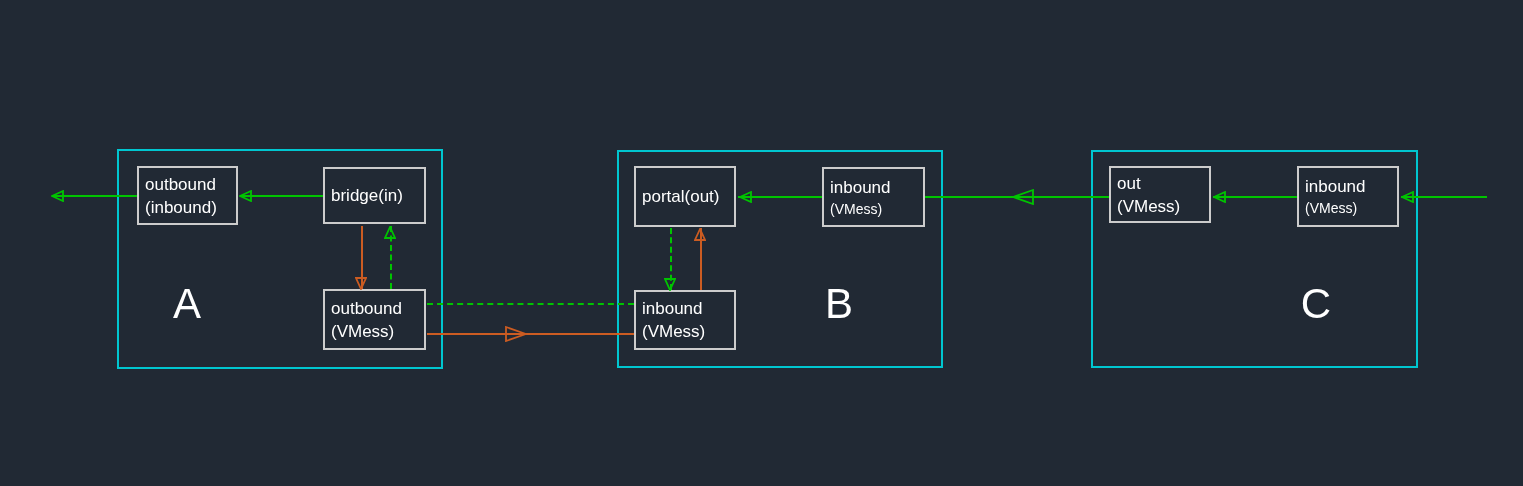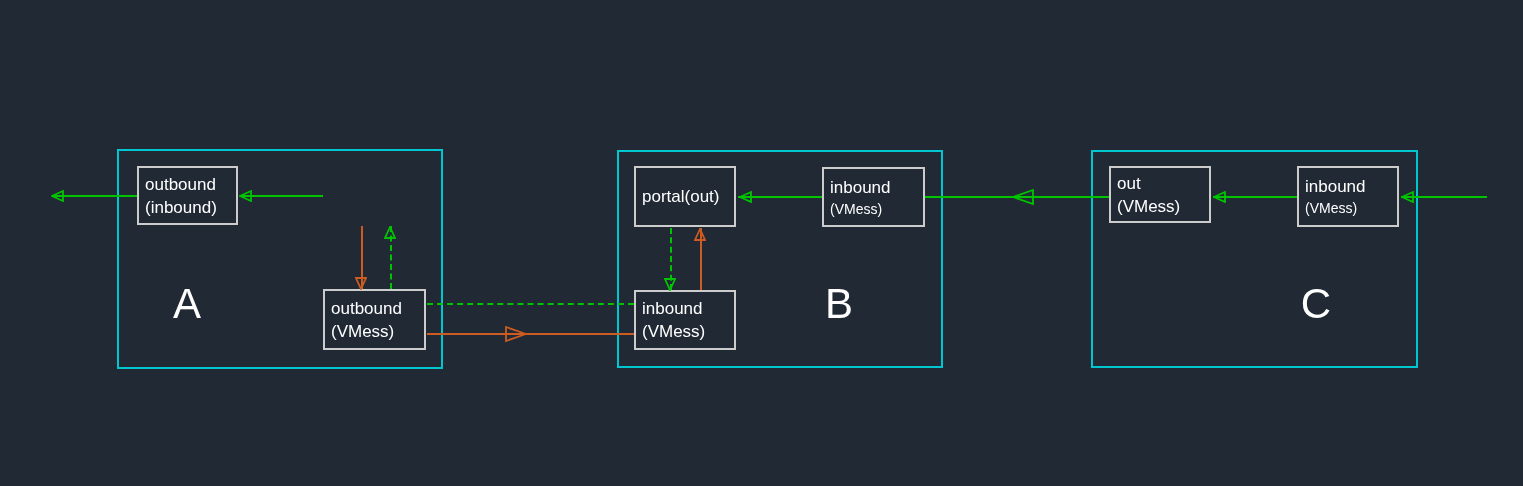--- a/index.html
+++ b/index.html
@@ -62,20 +62,23 @@
   <div class="group" style="left:617px; top:150px; width:326px; height:218px;"></div>
   <div class="group" style="left:1091px; top:150px; width:327px; height:218px;"></div>
 
   <div class="group-label" style="left:147px; top:281px;">A</div>
   <div class="group-label" style="left:799px; top:281px;">B</div>
   <div class="group-label" style="left:1276px; top:281px;">C</div>
 
   <div class="node" style="left:137px; top:166px; width:101px; height:59px;">
     <span>outbound</span>
     <span>(inbound)</span>
+  </div>
+  <div class="node" style="left:323px; top:167px; width:103px; height:57px;">
+    <span>bridge(in)</span>
   </div>
   <div class="node" style="left:323px; top:289px; width:103px; height:61px;">
     <span>outbound</span>
     <span>(VMess)</span>
   </div>
 
   <div class="node" style="left:634px; top:166px; width:102px; height:61px;">
     <span>portal(out)</span>
   </div>
   <div class="node" style="left:822px; top:167px; width:103px; height:60px;">

